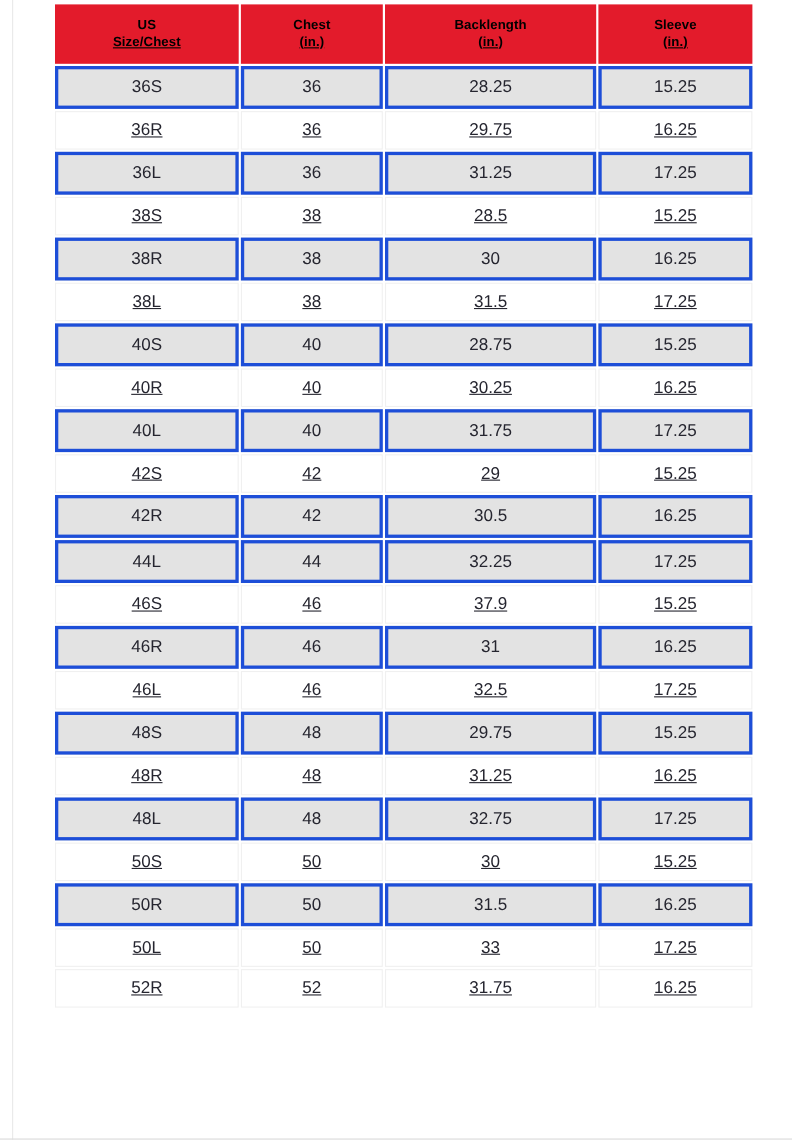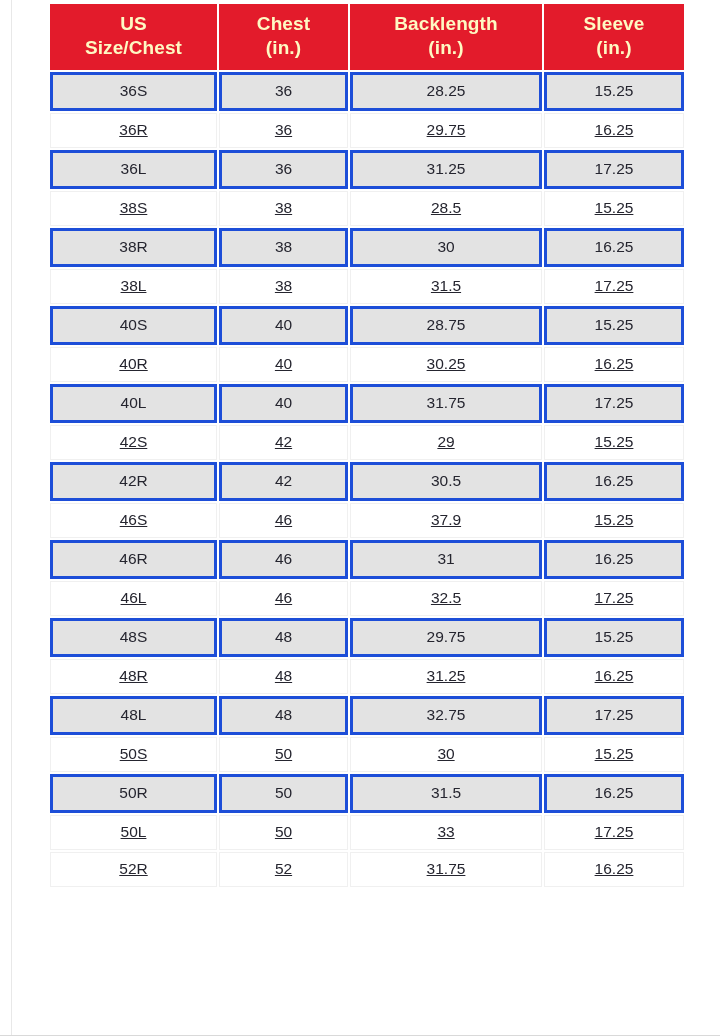--- a/index.html
+++ b/index.html
@@ -49,33 +49,33 @@
     table-layout: fixed;
   }
 
   table.size-chart col.c-size   { width: 167px; }
   table.size-chart col.c-chest  { width: 129px; }
   table.size-chart col.c-back   { width: 192px; }
   table.size-chart col.c-sleeve { width: 140px; }
 
   thead th {
     background: #e31b2b;
-    color: #fef9c3;
-    font-size: 19px;
+    color: #000000;
+    font-size: 12px;
     font-weight: bold;
     line-height: 1.28;
     text-align: center;
     padding: 8px 4px 9px 4px;
     height: 37px;
     vertical-align: middle;
     border: 0;
     letter-spacing: 0.1px;
   }
   thead th .hdr-l1 { display: block; }
-  thead th .hdr-l2 { display: block; }
+  thead th .hdr-l2 { display: block; text-decoration: underline; }
 
   tbody td {
     font-size: 15.5px;
     color: #25252f;
     text-align: center;
     vertical-align: middle;
     height: 33px;
     padding: 0 4px;
     border: 1px solid #efefef;
     background: #ffffff;
@@ -183,20 +183,26 @@
           <td>42</td>
           <td>29</td>
           <td>15.25</td>
         </tr>
         <tr class="row-shaded">
           <td>42R</td>
           <td>42</td>
           <td>30.5</td>
           <td>16.25</td>
         </tr>
+        <tr class="row-shaded">
+          <td>44L</td>
+          <td>44</td>
+          <td>32.25</td>
+          <td>17.25</td>
+        </tr>
         <tr class="row-plain">
           <td>46S</td>
           <td>46</td>
           <td>37.9</td>
           <td>15.25</td>
         </tr>
         <tr class="row-shaded">
           <td>46R</td>
           <td>46</td>
           <td>31</td>

